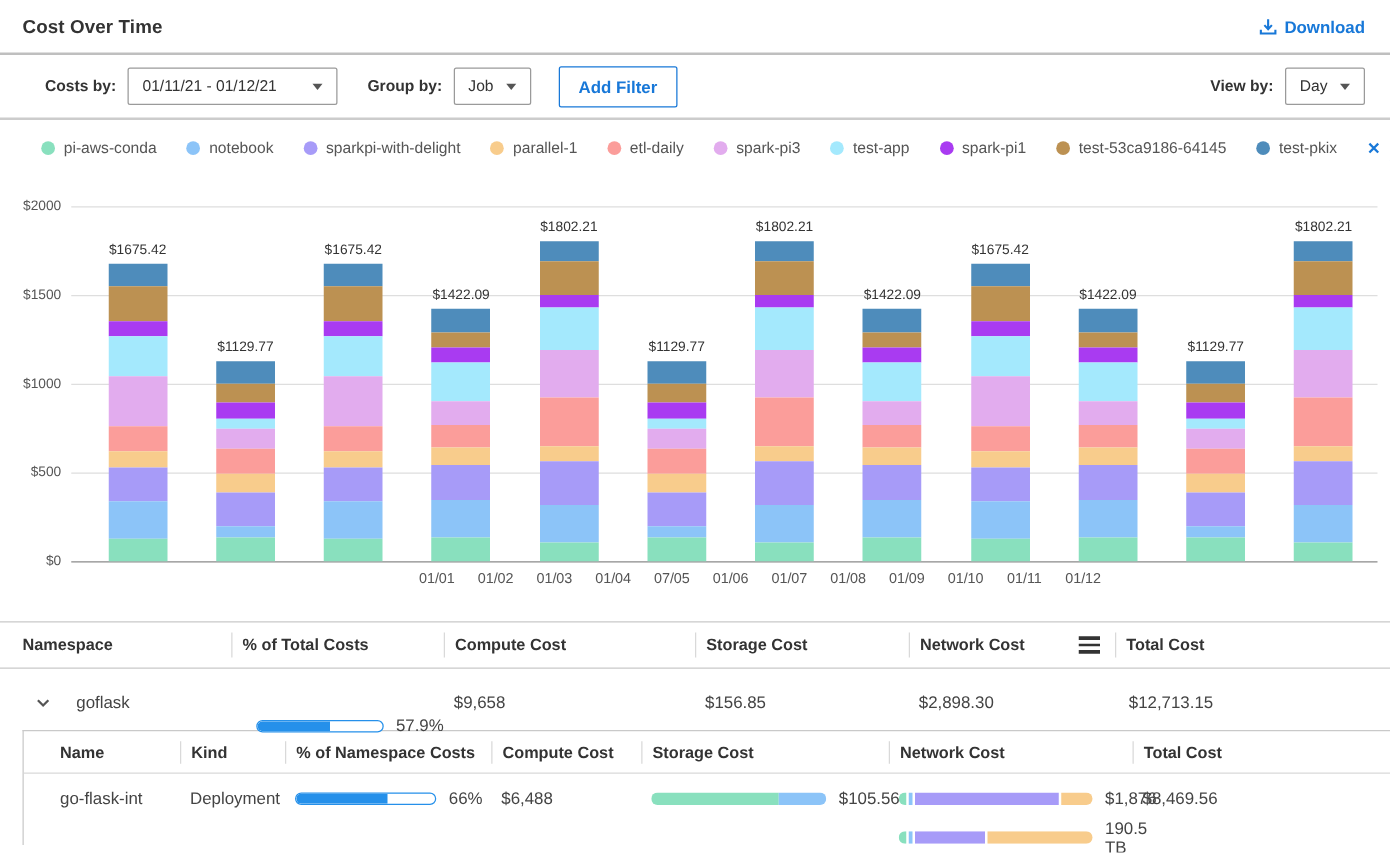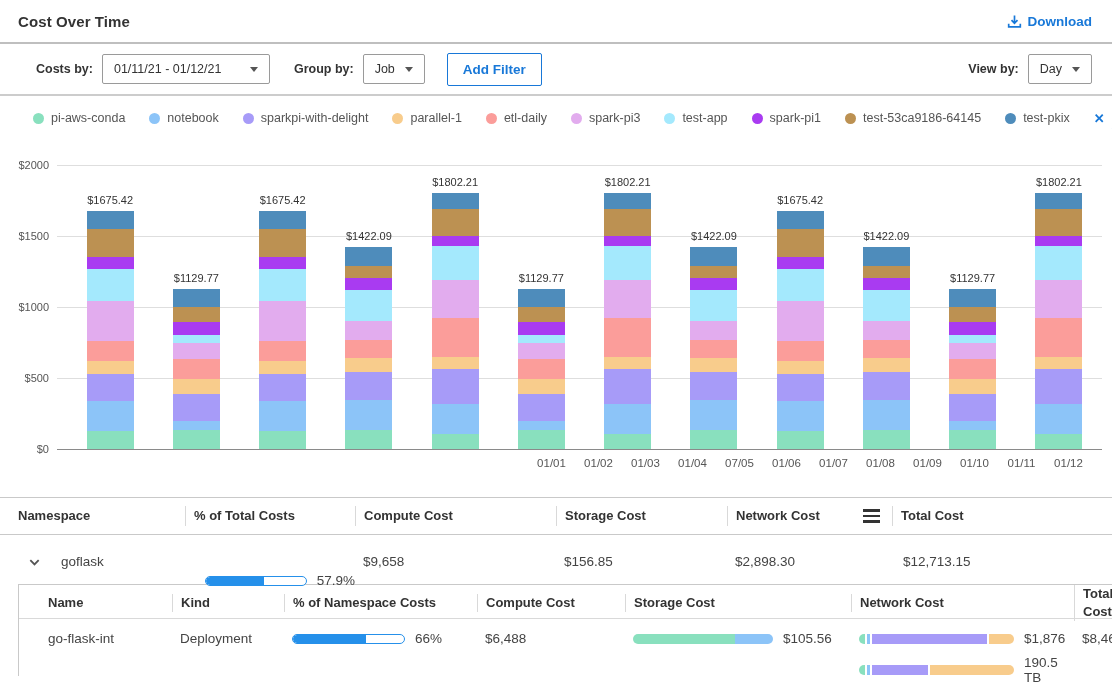--- a/index.html
+++ b/index.html
@@ -41,21 +41,21 @@
   .plot { position:relative; height:284px; border-bottom:1.5px solid #8a8a8a; }
   .grid { position:absolute; left:0; right:0; height:1px; background:#dedede; }
   .ytick { position:absolute; left:-50px; width:42px; text-align:right;
     font-size:11px; color:#555; }
   .bars { position:absolute; left:10px; right:0; top:0; bottom:0; display:flex;
     justify-content:space-around; align-items:flex-end; }
   .bar { width:47px; display:flex; flex-direction:column; justify-content:flex-end;
     align-items:center; }
   .bar-total { font-size:11px; color:#333; margin-bottom:5px; white-space:nowrap; }
   .seg { width:100%; flex:none; }
-  .xlabels { display:flex; justify-content:flex-end; padding:7px 10px 0 67px; }
+  .xlabels { display:flex; justify-content:center; padding:7px 10px 0 67px; }
   .xlabels div { width:47px; text-align:center; font-size:11.5px; color:#555;
     white-space:nowrap; }
 
   
   .tbl { margin-top:28px; border-top:1px solid #c9c9c9; }
   .t-head, .t-row { display:grid; grid-template-columns:167px 170px 201px 171px 165px 1fr;
     padding-left:18px; align-items:center; }
   .t-head { height:37px; border-bottom:1px solid #c9c9c9; font-size:13px; font-weight:700; }
   .t-head > div { padding-left:8px; line-height:20px; }
   .t-head > div:first-child { padding-left:0; }
@@ -70,21 +70,21 @@
     cursor:pointer; }
   .pctcell { display:flex; align-items:center; gap:10px; padding-left:20px !important;margin-top:38px; }
   .pill { height:10px; border:1px solid #2590EA; border-radius:5px; overflow:hidden;
     background:#fff; }
   .pill .fill { height:100%; background:#2590EA; border-radius:5px 0 0 5px; }
   .twoline { line-height:1.6; }
 
   
   .ntbl { margin-left:18px; margin-top:2px; border-left:1px solid #c9c9c9;
     border-top:1px solid #c9c9c9; height:92px; }
-  .n-head, .n-row { display:grid; grid-template-columns:125px 84px 165px 120px 198px 195px 1fr;gap:28px; }
+  .n-head, .n-row { display:grid; grid-template-columns:125px 84px 165px 120px 198px 195px 1fr; }
   .n-head { height:34px; align-items:center; border-bottom:1px solid #d9d9d9;
     font-size:13px; font-weight:700; }
   .n-head > div { padding-left:8px; line-height:18px; }
   .n-head > div:first-child { padding-left:29px; }
   .n-head > div + div { border-left:1px solid #d9d9d9; }
   .n-row { padding-top:12px; font-size:13.5px; color:#444; align-items:start; }
   .n-row > div { padding-left:8px; }
   .n-row > div:first-child { padding-left:29px; }
   .barlabelrow { display:flex; align-items:center; gap:10px; }
   .minibar { height:10px; border-radius:5px; overflow:hidden; display:flex; flex:none; }

